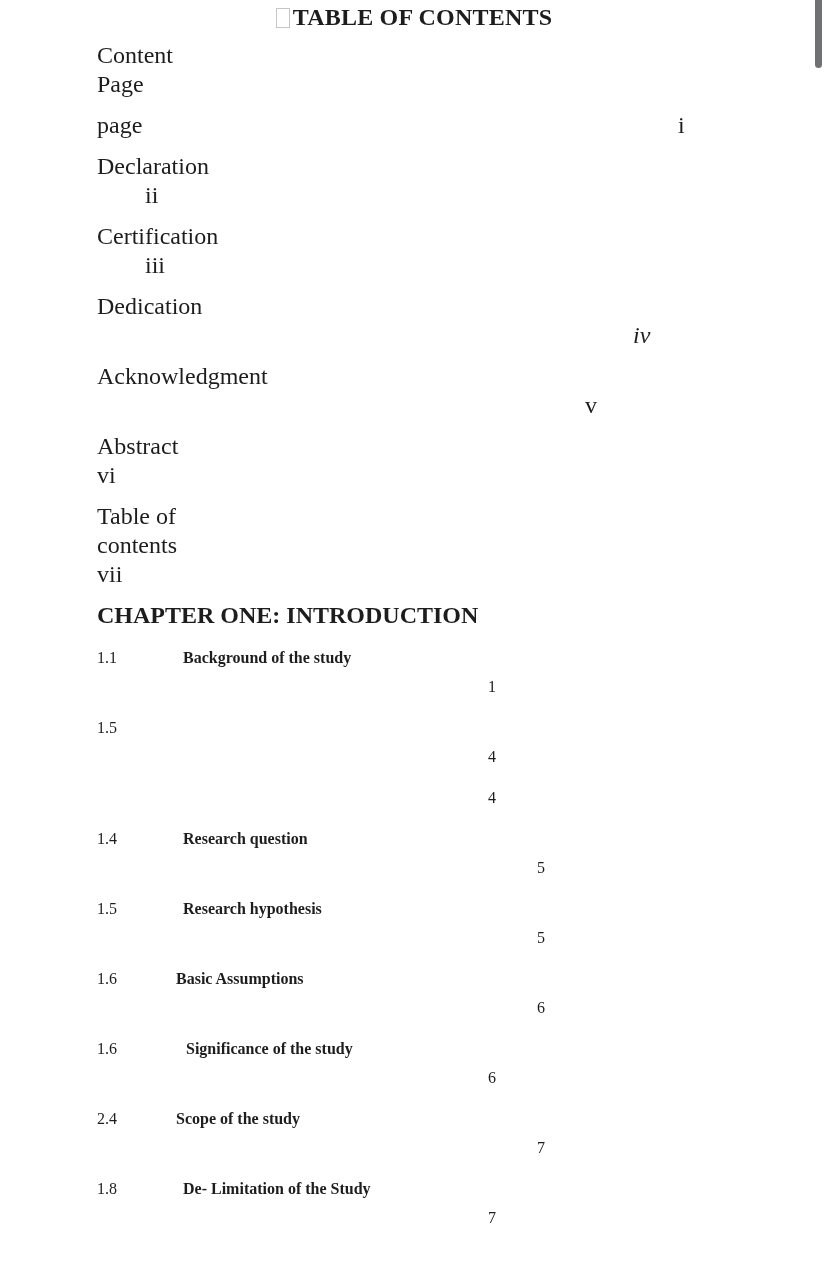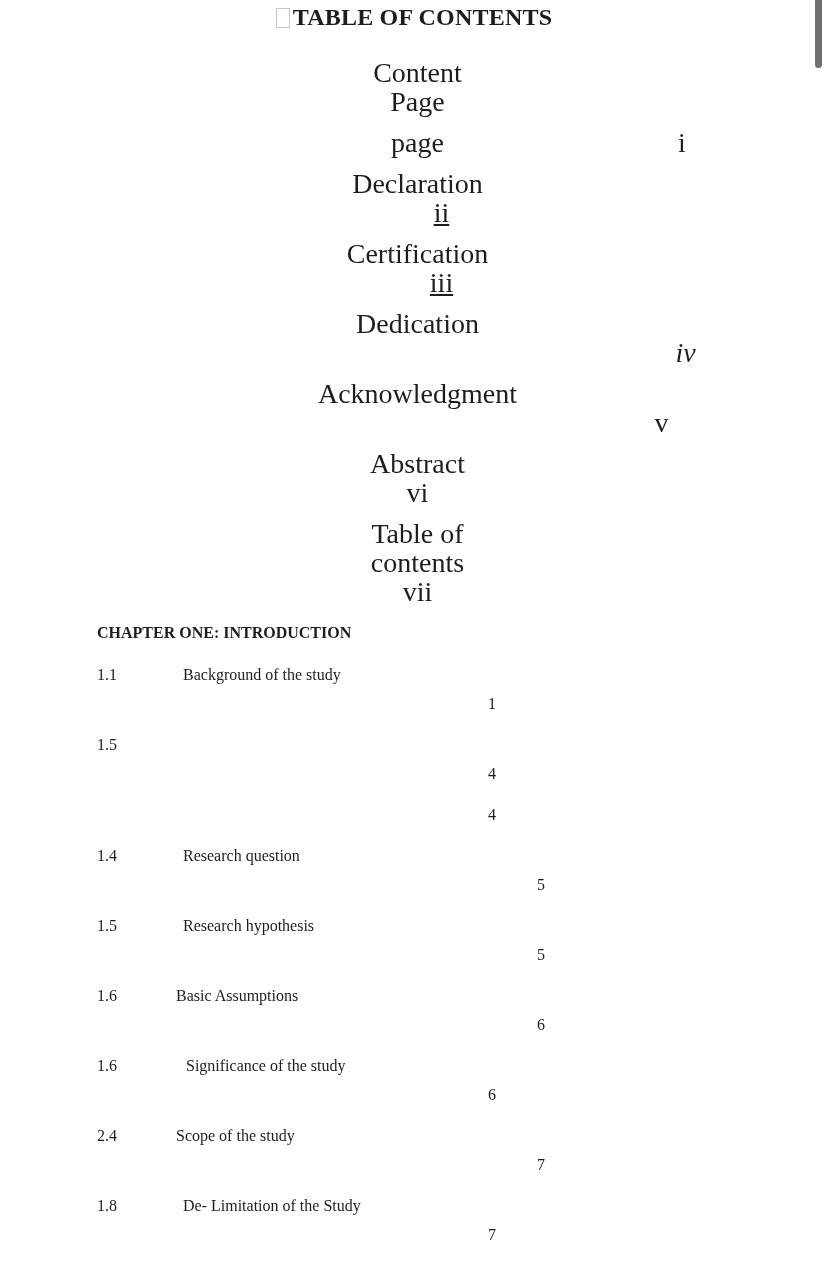--- a/index.html
+++ b/index.html
@@ -17,60 +17,59 @@
     -webkit-font-smoothing: antialiased;
   }
   .content {
     padding: 0 90px 0 97px;
   }
   .doc-title {
     text-align: center;
     font-weight: bold;
     font-size: 24px;
     line-height: 34px;
-    margin: 0 -90px 24px -97px;
+    margin: 0 -90px 7px -97px;
     letter-spacing: 0.2px;
   }
   .tofu {
     display: inline-block;
     width: 14px;
     height: 20px;
     border: 1.5px solid #c6c6c6;
     margin-right: 3px;
     vertical-align: -3px;
     box-sizing: border-box;
   }
   .block {
-    font-size: 28px;
+    font-size: 24px;
     line-height: 29px;
     margin-bottom: 12px;
-    text-align: center;
   }
   .line { white-space: pre; }
   .rel { position: relative; }
   .pn-i { position: absolute; left: 581px; top: 0; }
-  .ind48  { padding-left: 48px; text-decoration: underline; }
+  .ind48  { padding-left: 48px; }
   .ind488 { padding-left: 488px; }
   .ind536 { padding-left: 536px; font-style: italic; }
   .chapter-heading {
     font-weight: bold;
-    font-size: 16px;
+    font-size: 24px;
     line-height: 29px;
     margin: 0 0 13px 0;
   }
   .entry {
     font-size: 16px;
     line-height: 29px;
     margin-bottom: 12px;
   }
   .entry .l1 { display: flex; }
   .entry .num { flex: 0 0 86px; width: 86px; }
   .entry.tight .num { flex-basis: 79px; width: 79px; }
   .entry.wide  .num { flex-basis: 89px; width: 89px; }
-  .entry .title { flex: 1; }
+  .entry .title { flex: 1; font-weight: bold; }
   .pg { display: block; }
   .pg.mid { padding-left: 391px; }
   .pg.far { padding-left: 440px; }
   .scroll-thumb {
     position: absolute;
     top: 0;
     right: 6px;
     width: 7px;
     height: 68px;
     background: #6f7173;

